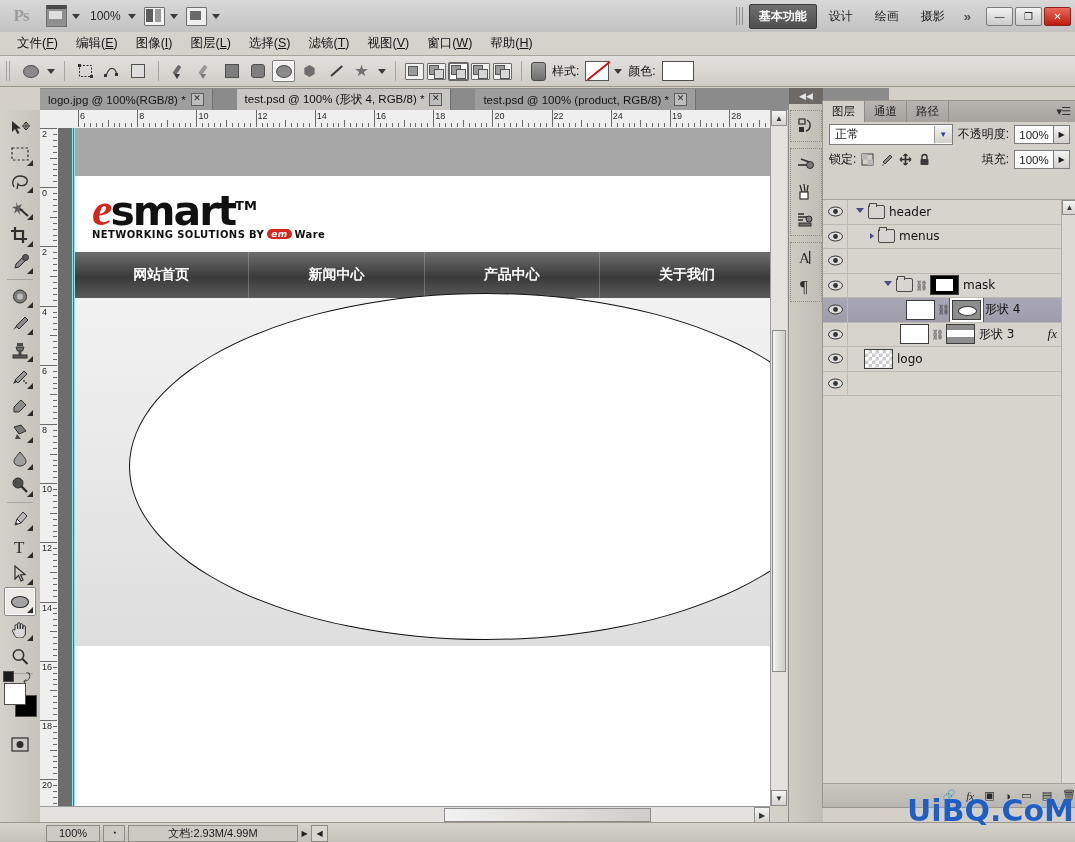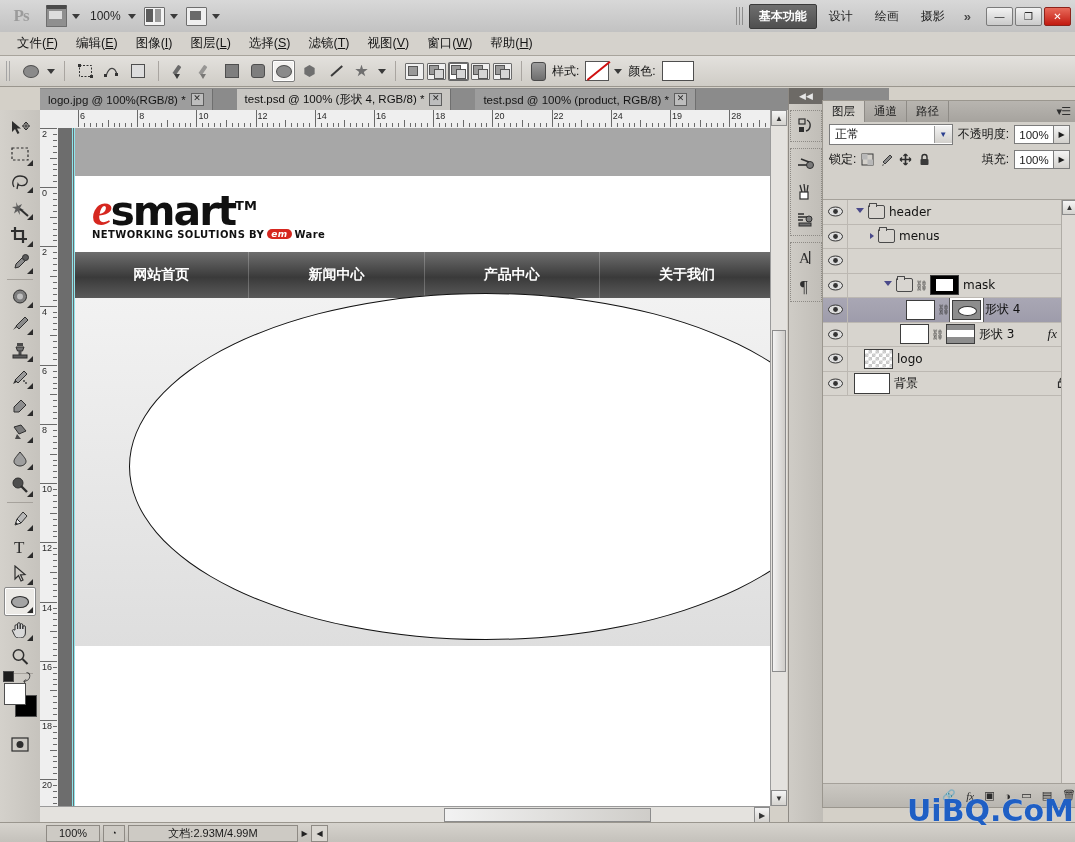--- a/index.html
+++ b/index.html
@@ -1020,30 +1020,20 @@
         </div>
       </div>
 
       <div class="lrow">
         <div class="eyecell">
           <svg width="15" height="11">
               <ellipse cx="7.5" cy="5.5" rx="7" ry="4.5" fill="#dedede" stroke="#333"></ellipse>
               <circle cx="7.5" cy="5.5" r="2.4" fill="#333"></circle>
             </svg>
         </div>
-        <div class="lcontent" style="padding-left:6px;">
-          <span class="thumb" style="width:34px;height:19px;"></span>
-          <span class="lname">背景</span>
-          <span class="lockglyph">
-            <svg width="11" height="12">
-                <path d="M3 6 V4.2 a2.3 2.3 0 0 1 4.6 0 V6" fill="none" stroke="#2e2e2e" stroke-width="1.2"></path>
-                <rect x="1.5" y="6" width="8" height="5.4" fill="none" stroke="#2e2e2e" stroke-width="1.2"></rect>
-              </svg>
-          </span>
-        </div>
       </div>
       <div class="plistsb">
         <div class="sb-arrow" style="left:0;top:0;width:13px;height:13px;">▲</div>
       </div>
     </div>
 
     <div class="pbottom">
       <span class="pb-ic">🔗</span>
       <span class="pb-ic" style="font-family:'Liberation Serif',serif;font-style:italic;">fx</span>
       <span class="pb-ic">▣</span>

